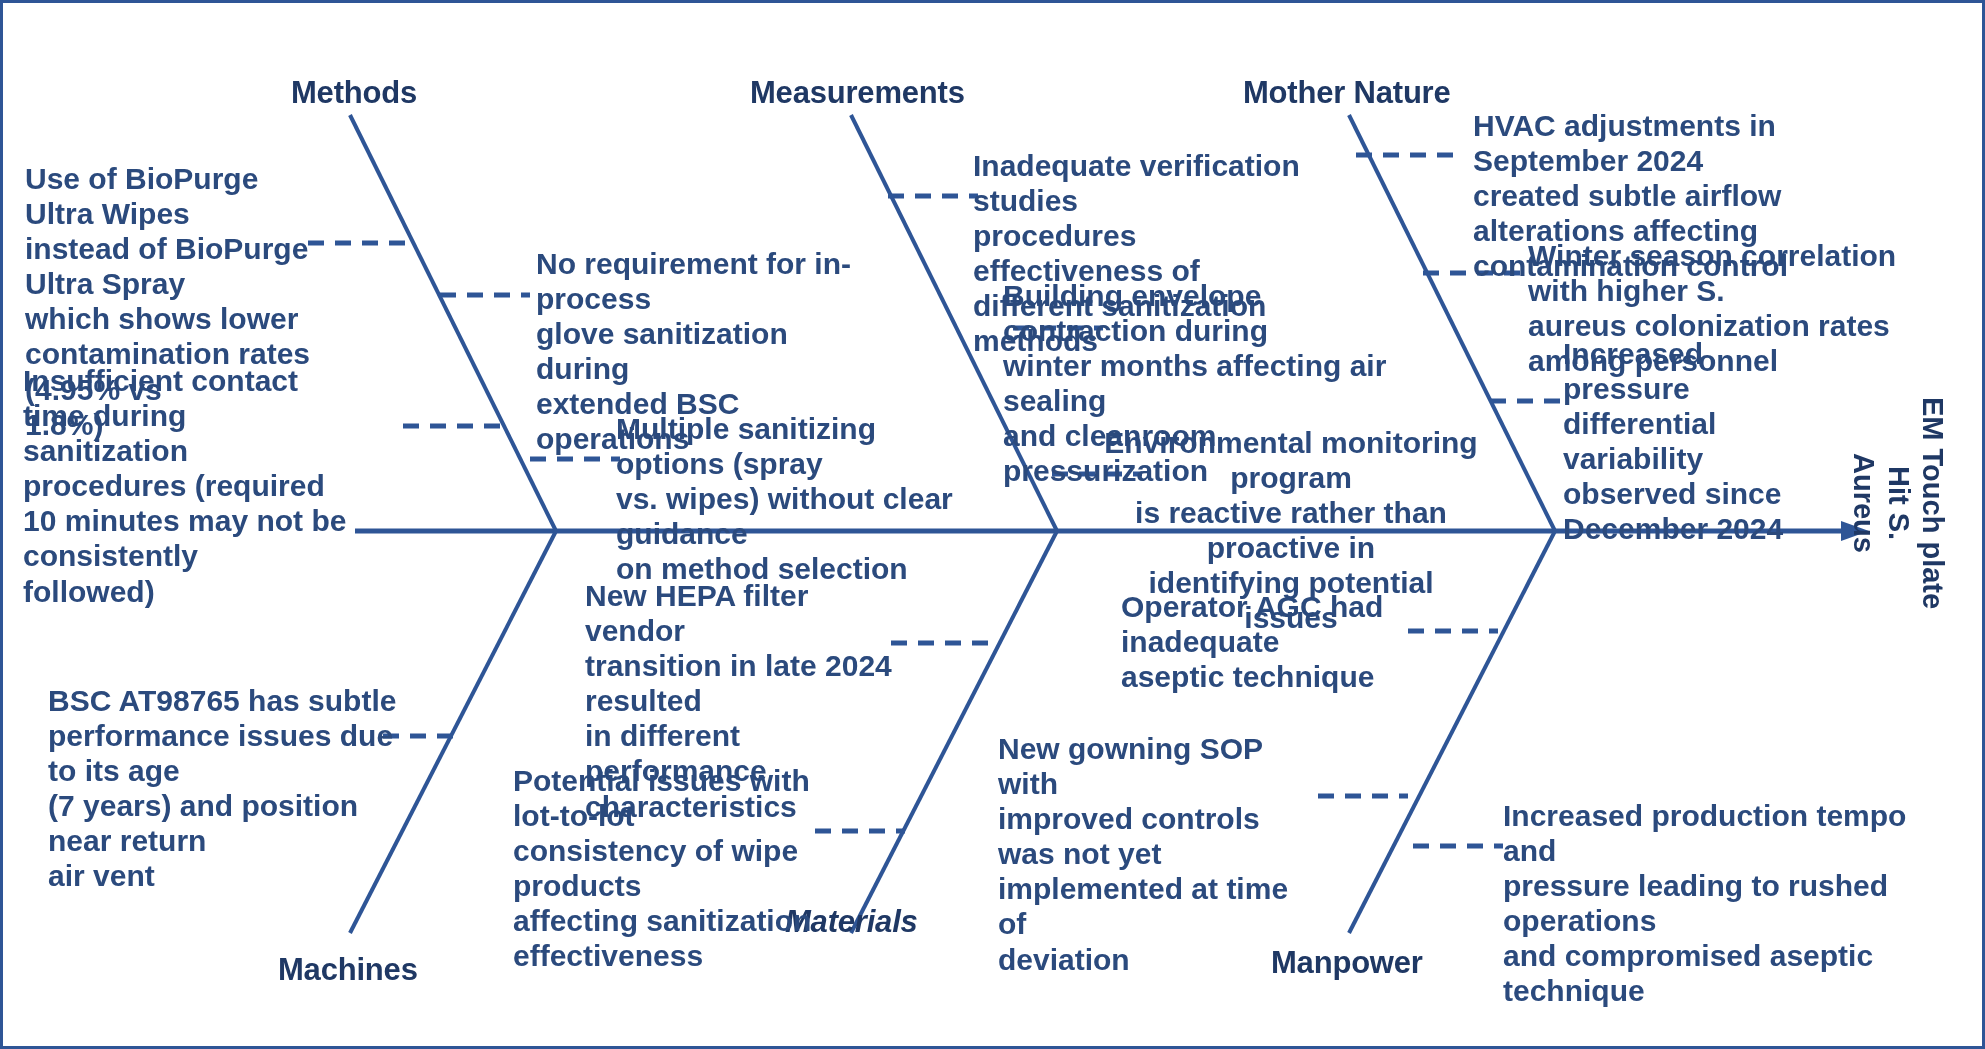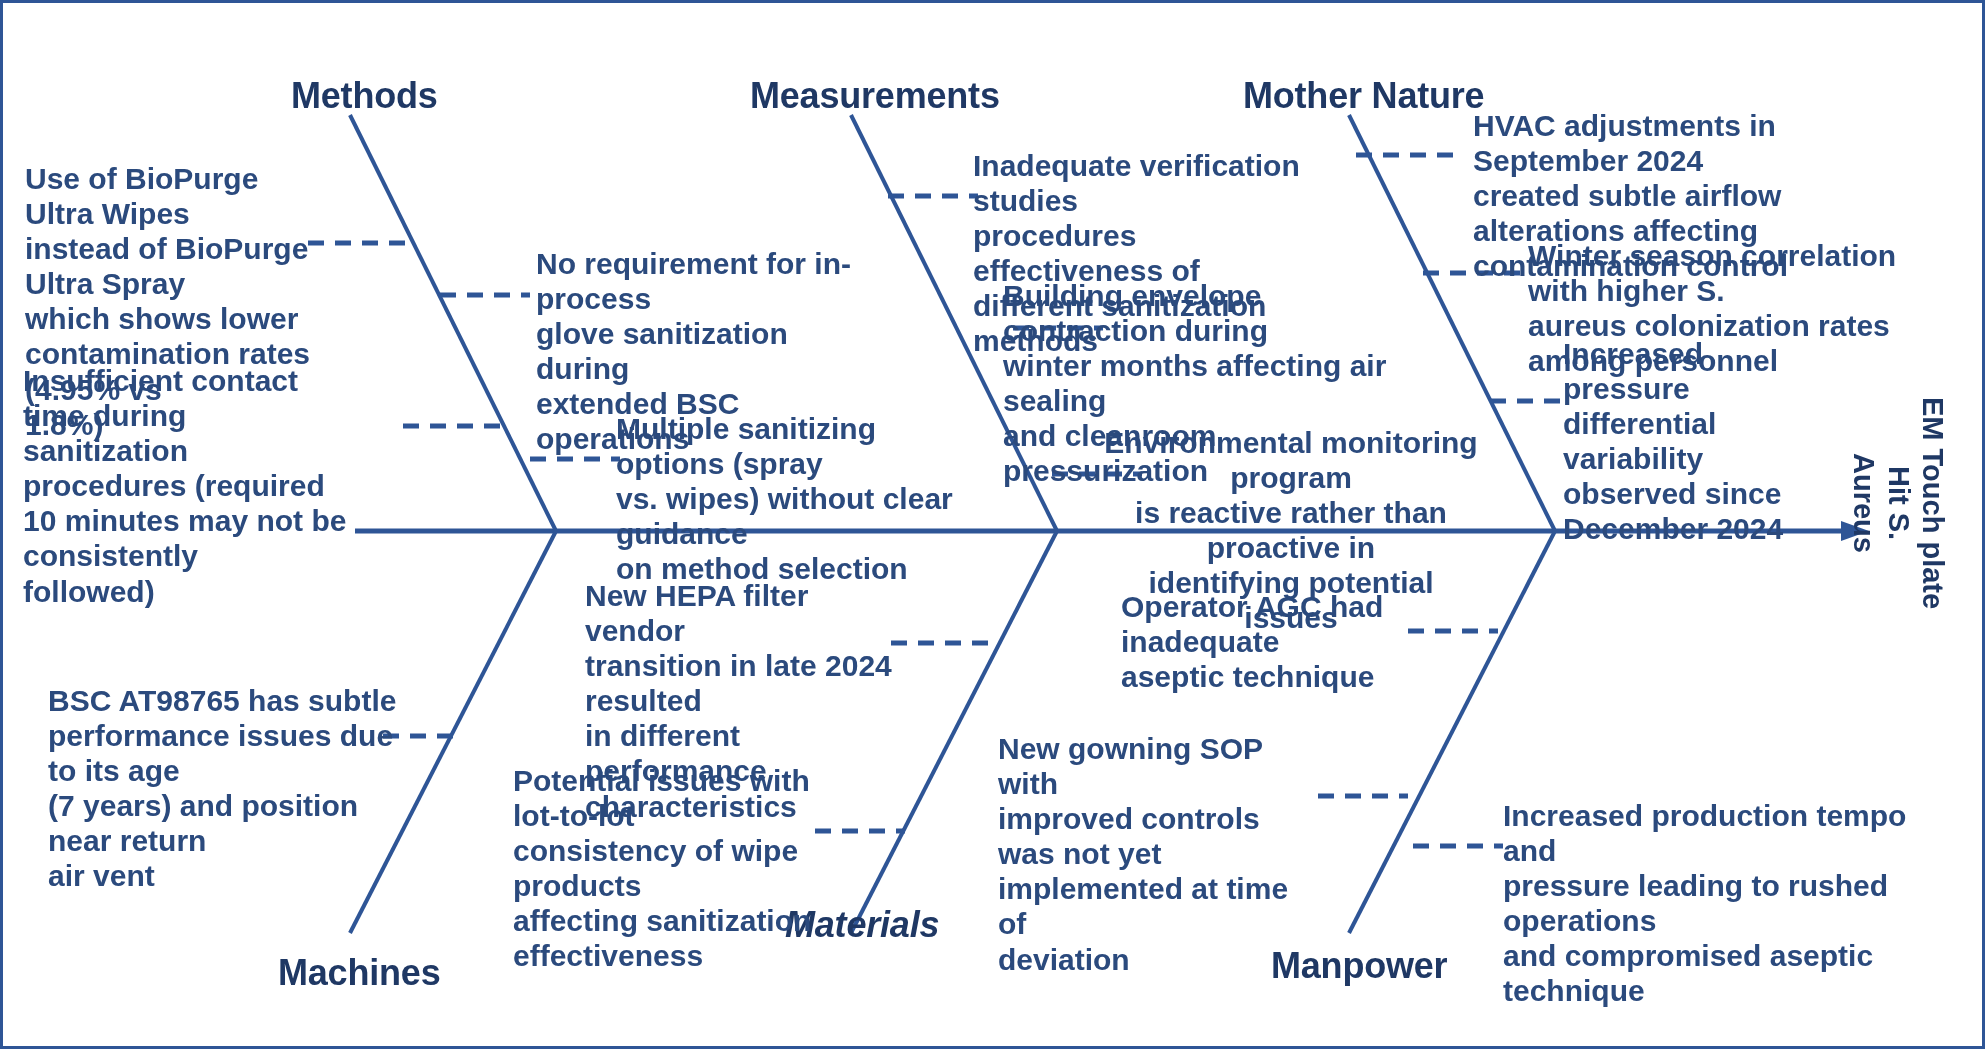--- a/index.html
+++ b/index.html
@@ -20,21 +20,21 @@
   #fish-svg {
     position: absolute;
     left: 0;
     top: 0;
     width: 1985px;
     height: 1049px;
   }
   .cat-label {
     position: absolute;
     font-weight: bold;
-    font-size: 36px;
+    font-size: 31px;
     color: #1f3864;
     white-space: nowrap;
     letter-spacing: -0.2px;
     text-align: right;
   }
   .cause {
     position: absolute;
     font-size: 30px;
     line-height: 1.17;
     color: #2b4a7d;

